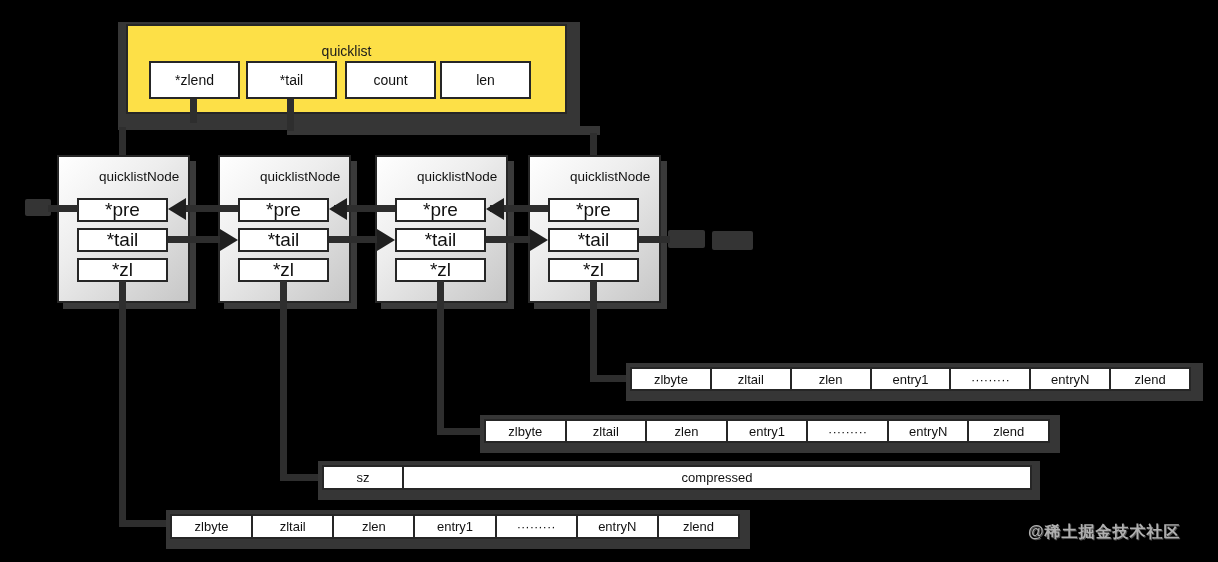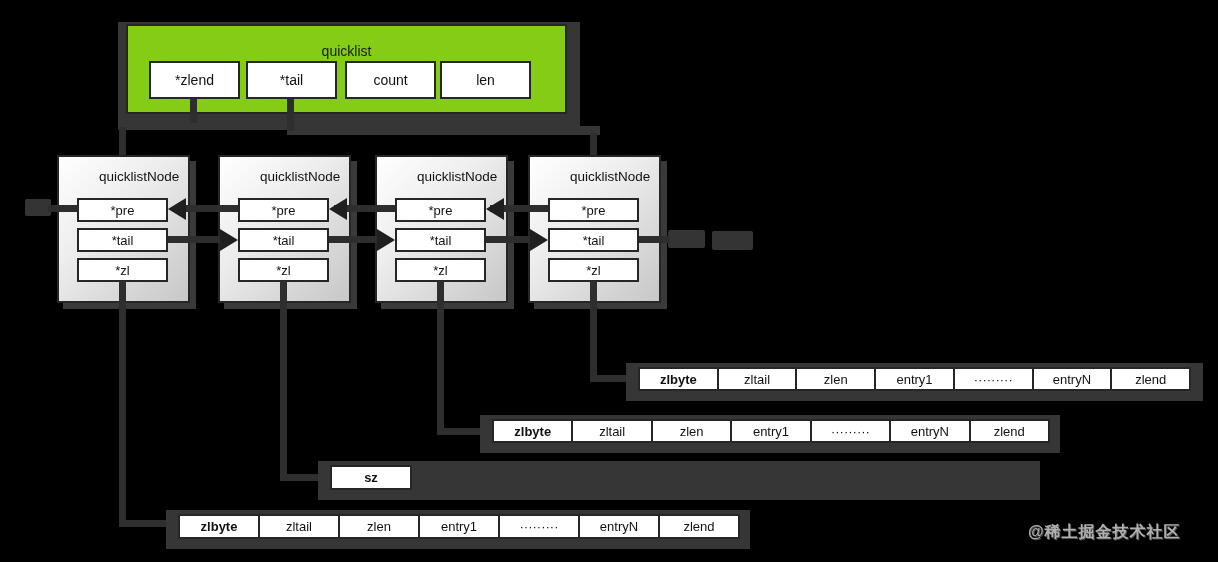--- a/index.html
+++ b/index.html
@@ -3,46 +3,46 @@
 <meta charset="utf-8">
 <style>
   html,body{margin:0;padding:0;background:#000;}
   .stage{
     position:relative;width:1218px;height:562px;background:#000000;
     font-family:"Liberation Sans",sans-serif;color:#111;overflow:hidden;
   }
   
   .ql-frame{position:absolute;left:118px;top:22px;width:462px;height:108px;background:#363636;z-index:1;}
   .ql-box{position:absolute;left:8px;top:2px;width:441px;height:90px;box-sizing:border-box;
-          background:#84cc16;border:2px solid #262626;z-index:2;}
+          background:#fde047;border:2px solid #262626;z-index:2;}
   .ql-title{position:absolute;left:0;top:17px;width:100%;text-align:center;font-size:14px;color:#1a1a1a;}
   .ql-cell{position:absolute;top:35px;width:91px;height:38px;box-sizing:border-box;background:#ffffff;
            border:2px solid #262626;display:flex;align-items:center;justify-content:center;font-size:14px;}
   
   .qnode{position:absolute;top:155px;width:133px;height:148px;box-sizing:border-box;
          background:linear-gradient(135deg,#ffffff 0%,#ededed 40%,#c7c7c7 100%);
          border:2px solid #262626;box-shadow:6px 6px 0 #3a3a3a;z-index:2;}
   .qnode-title{position:absolute;left:0;top:12px;width:100%;text-align:left;font-size:13.5px;color:#111;margin-left:40px;}
   .qfield{position:absolute;left:18px;width:91px;height:24px;box-sizing:border-box;background:#ffffff;
-          border:2px solid #262626;display:flex;align-items:center;justify-content:center;font-size:13px;z-index:3;}
+          border:2px solid #262626;display:flex;align-items:center;justify-content:center;font-size:19px;z-index:3;}
   
   .line{position:absolute;background:#2d2d2d;z-index:12;}
   .stub{position:absolute;background:#2e2e2e;z-index:6;}
   .band{position:absolute;background:#363636;z-index:4;}
   .tri-l{position:absolute;width:0;height:0;border-top:11px solid transparent;border-bottom:11px solid transparent;
          border-right:18px solid #1f1f1f;z-index:13;}
   .tri-r{position:absolute;width:0;height:0;border-top:11px solid transparent;border-bottom:11px solid transparent;
          border-left:18px solid #1f1f1f;z-index:13;}
   .blob{position:absolute;background:#343434;border-radius:2px;z-index:5;}
   
   .zframe{position:absolute;background:#363636;z-index:8;}
   .zrow{position:absolute;left:4px;top:4px;display:flex;z-index:9;}
   .zcell{flex:1;box-sizing:border-box;border:2px solid #262626;margin-left:-2px;background:#ffffff;
          display:flex;align-items:center;justify-content:center;font-size:13px;white-space:nowrap;}
-  .zcell:first-child{margin-left:8px;font-weight:bold;}
+  .zcell:first-child{margin-left:0;}
   .zcell-sz{flex:0 0 82px;}
   .zcell-comp{flex:1;}
   .watermark{position:absolute;left:1028px;top:522px;font-size:16px;font-weight:bold;color:#b0b0b0;
              text-shadow:1px 1px 0 #4f4f4f;z-index:20;letter-spacing:1px;text-align:center;}
 </style>
 </head>
 <body>
 
 <div class="stage">
 
@@ -138,20 +138,21 @@
       <div class="zcell">entry1</div>
       <div class="zcell">·········</div>
       <div class="zcell">entryN</div>
       <div class="zcell">zlend</div>
     </div>
   </div>
 
   <div class="zframe" style="left:318px;top:461px;width:722px;height:39px;">
     <div class="zrow" style="width:710px;height:25px;">
       <div class="zcell zcell-sz">sz</div>
+      <div class="zcell zcell-comp">compressed</div>
     </div>
   </div>
 
   <div class="zframe" style="left:166px;top:510px;width:584px;height:39px;">
     <div class="zrow" style="width:570px;height:25px;">
       <div class="zcell">zlbyte</div>
       <div class="zcell">zltail</div>
       <div class="zcell">zlen</div>
       <div class="zcell">entry1</div>
       <div class="zcell">·········</div>

